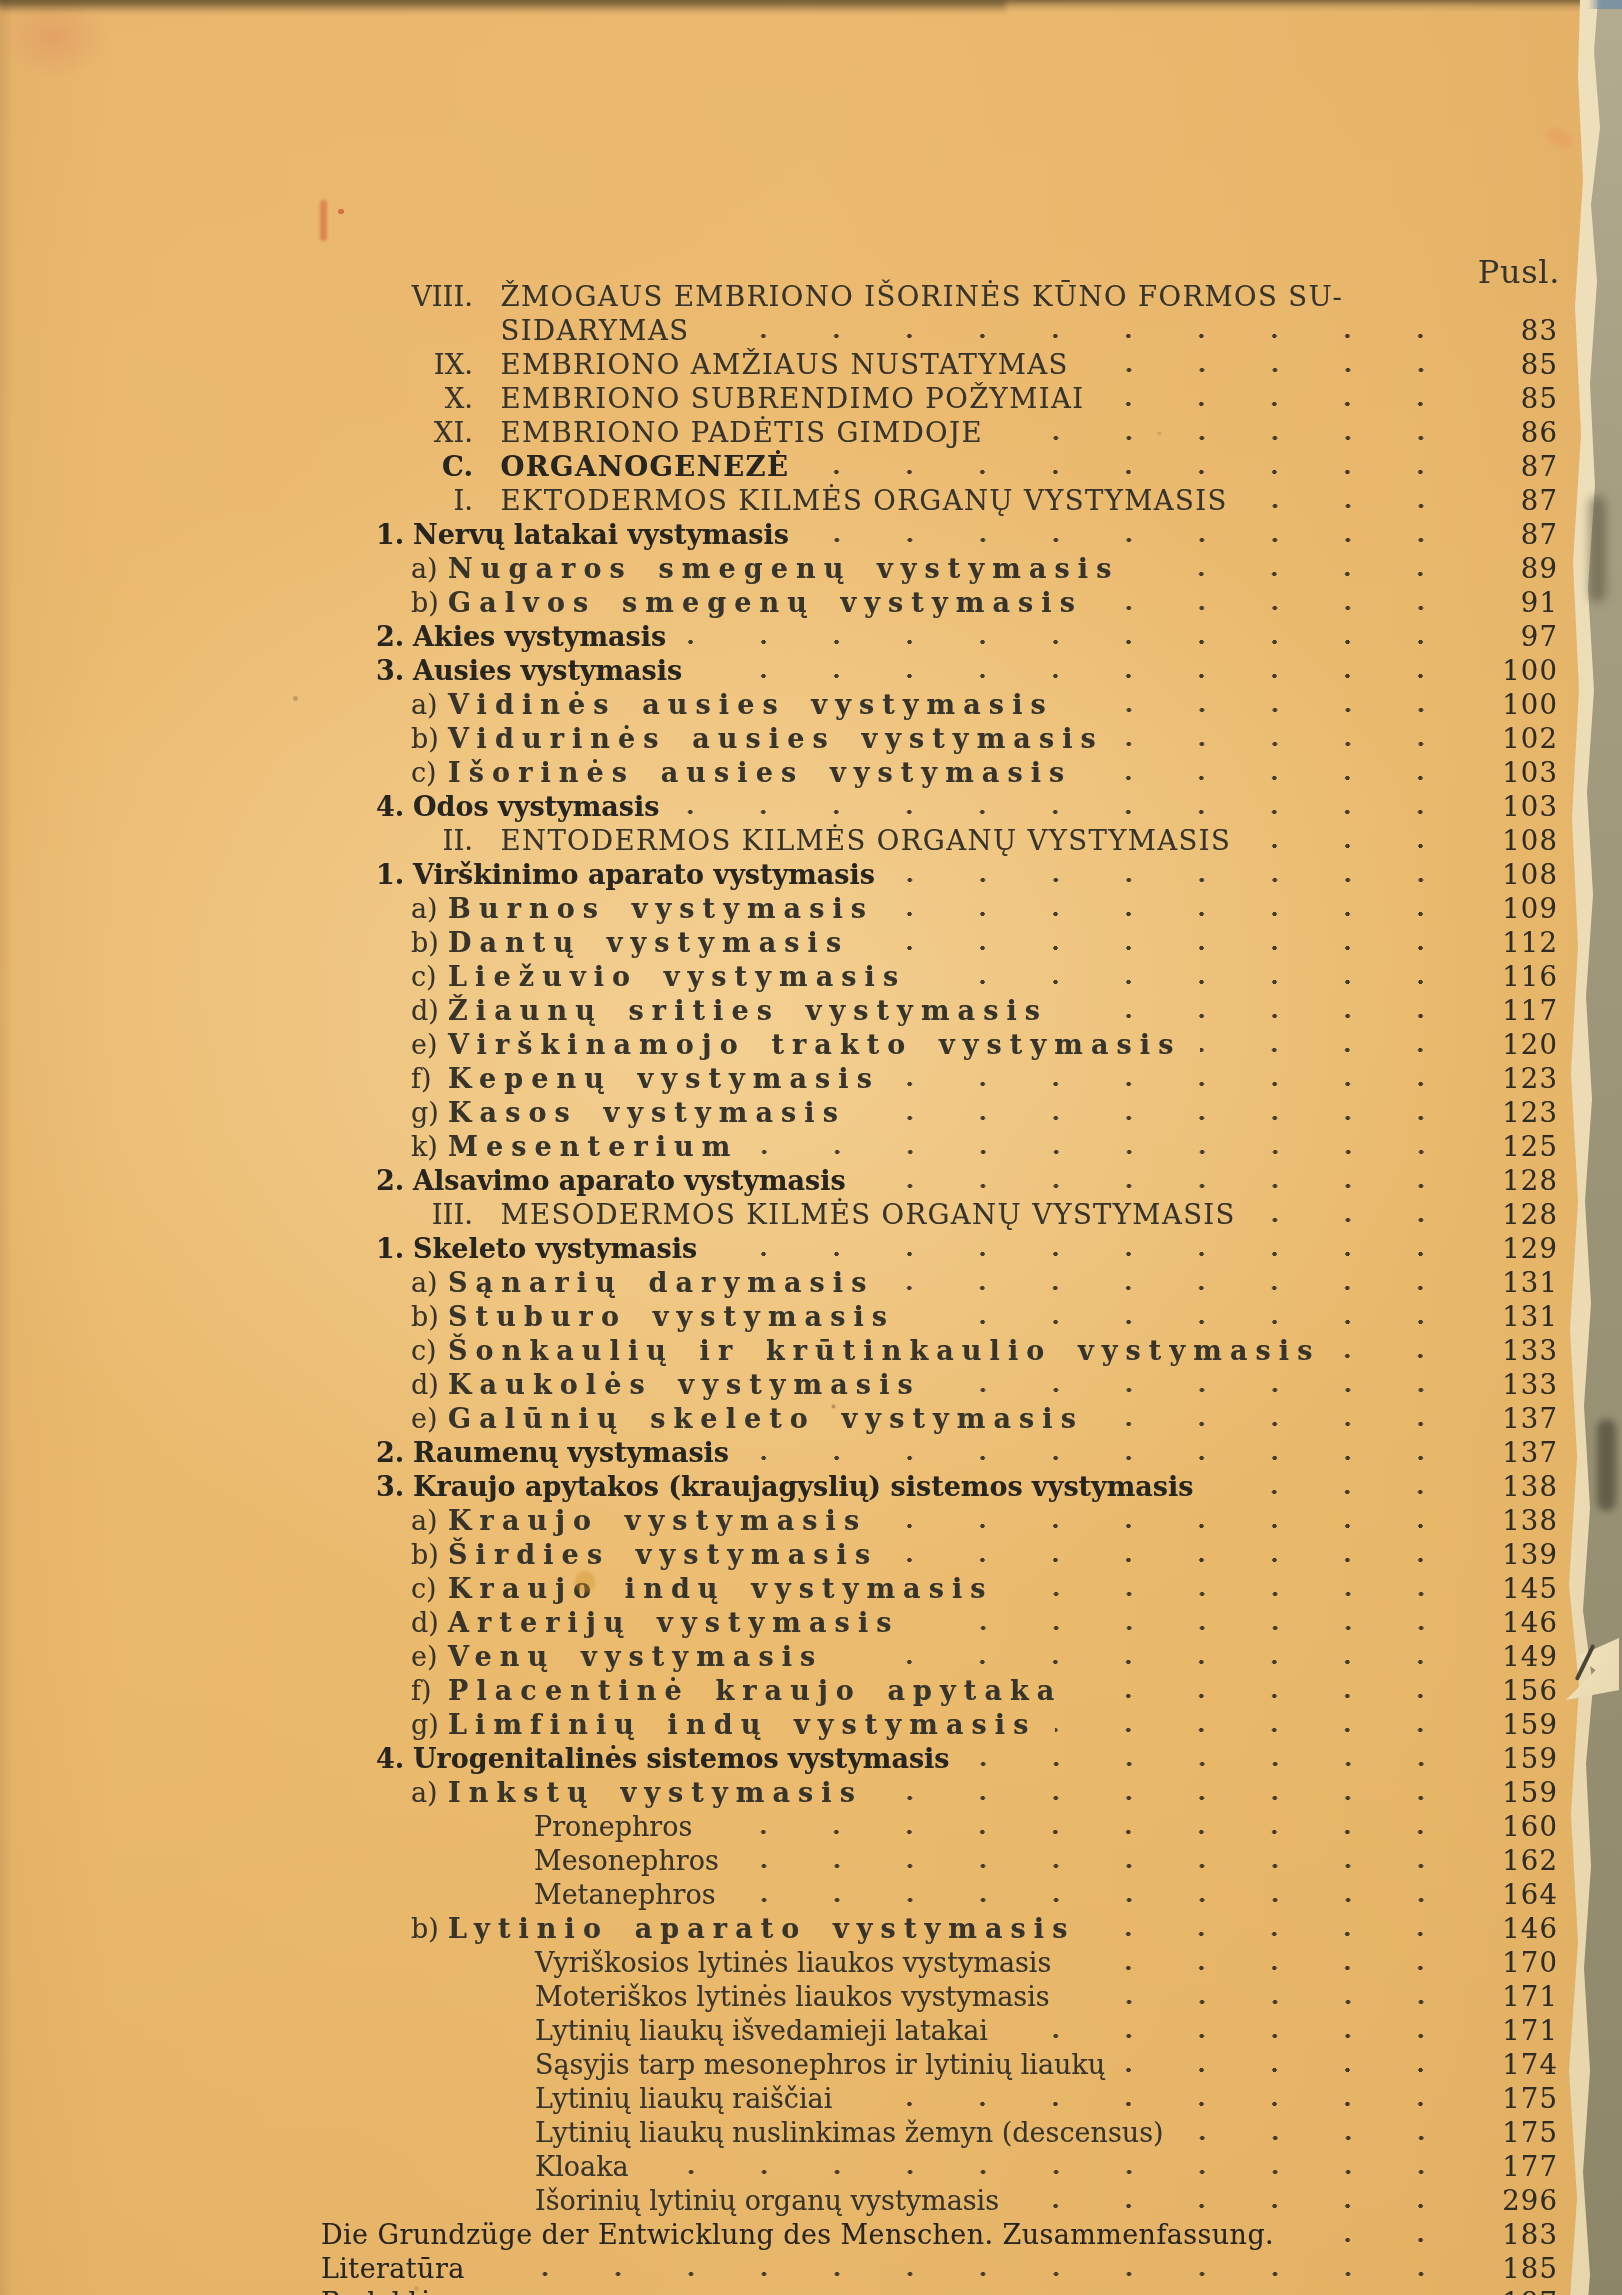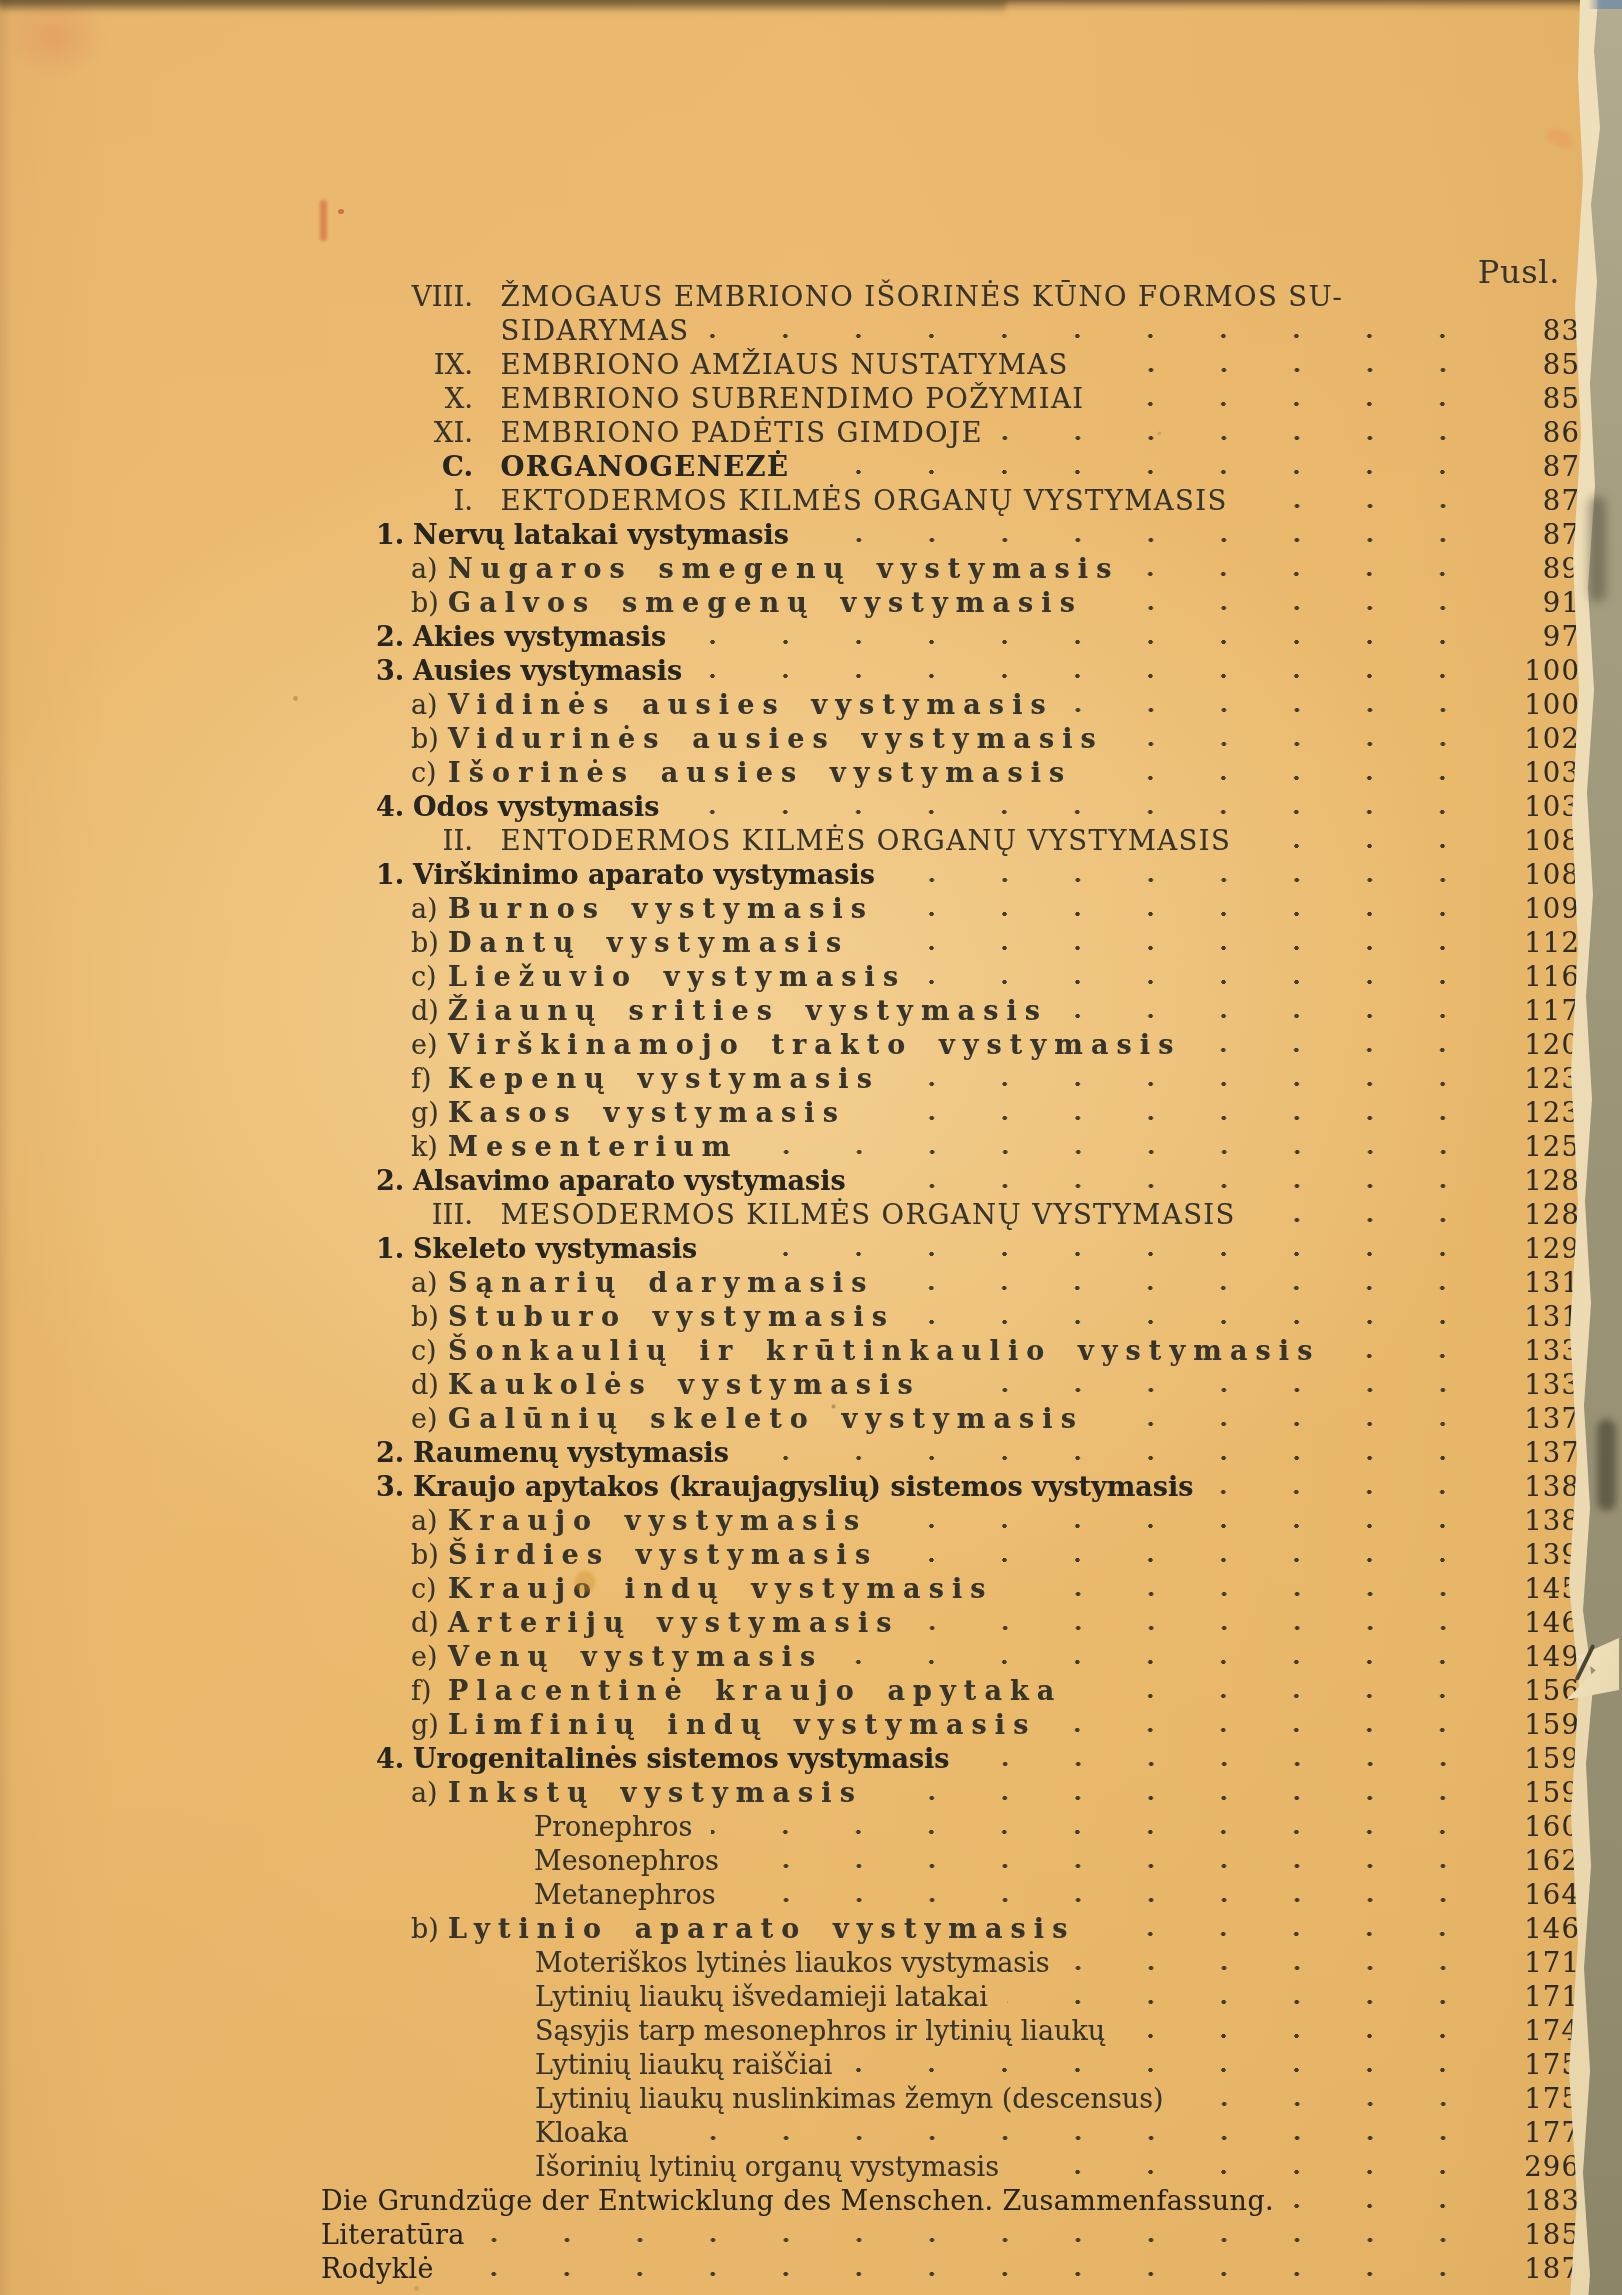--- a/index.html
+++ b/index.html
@@ -64,21 +64,21 @@
     background:linear-gradient(120deg,#f1e4c0,#e9d8ae);
     clip-path:polygon(100% 0%,22% 30%,56% 52%,0% 100%,100% 84%);}
   .flap149-line{position:absolute;left:1583px;top:1643px;width:4.1px;height:39px;z-index:10;
     background:#4a4636;transform:rotate(26deg);border-radius:1.8px;}
 
   
   .pusl{position:absolute;top:253px;right:62px;z-index:3;
     font-size:32px;color:var(--ink);letter-spacing:0.02em;}
 
   #toc{position:absolute;left:0;top:280px;width:100%;z-index:3;}
-  .row{display:flex;align-items:baseline;height:34px;padding-left:321px;padding-right:42px;
+  .row{display:flex;align-items:baseline;height:34px;padding-left:321px;padding-right:64px;
     font-size:27px;color:var(--ink);white-space:nowrap;
     text-shadow:0 0 0.5px rgba(60,55,40,0.35);}
   .lbl{flex:none;}
   .txt{flex:none;}
   .leader{flex:1 1 auto;align-self:stretch;margin-left:19px;margin-right:4.6px;
     background-image:radial-gradient(circle closest-side,rgba(44,41,33,0.88) 0 2px,rgba(44,41,33,0) 2.3px);
     background-size:73px 6.4px;background-repeat:repeat-x;
     background-position:right 9.2px bottom 8.7px;}
   .no-page .leader{background:none;}
   .pg{flex:none;width:87px;text-align:right;font-size:27.5px;color:#2e2c25;letter-spacing:0.04em;}
@@ -400,20 +400,25 @@
         <span class="leader"></span>
         <span class="pg">164</span>
       </div>
       <div class="row s-sub">
         <span class="lbl">b)</span>
         <span class="txt">Lytinio aparato vystymasis</span>
         <span class="leader"></span>
         <span class="pg">146</span>
       </div>
       <div class="row s-deep2">
+        <span class="txt">Vyriškosios lytinės liaukos vystymasis</span>
+        <span class="leader"></span>
+        <span class="pg">170</span>
+      </div>
+      <div class="row s-deep2">
         <span class="txt">Moteriškos lytinės liaukos vystymasis</span>
         <span class="leader"></span>
         <span class="pg">171</span>
       </div>
       <div class="row s-deep2">
         <span class="txt">Lytinių liaukų išvedamieji latakai</span>
         <span class="leader"></span>
         <span class="pg">171</span>
       </div>
       <div class="row s-deep2">

